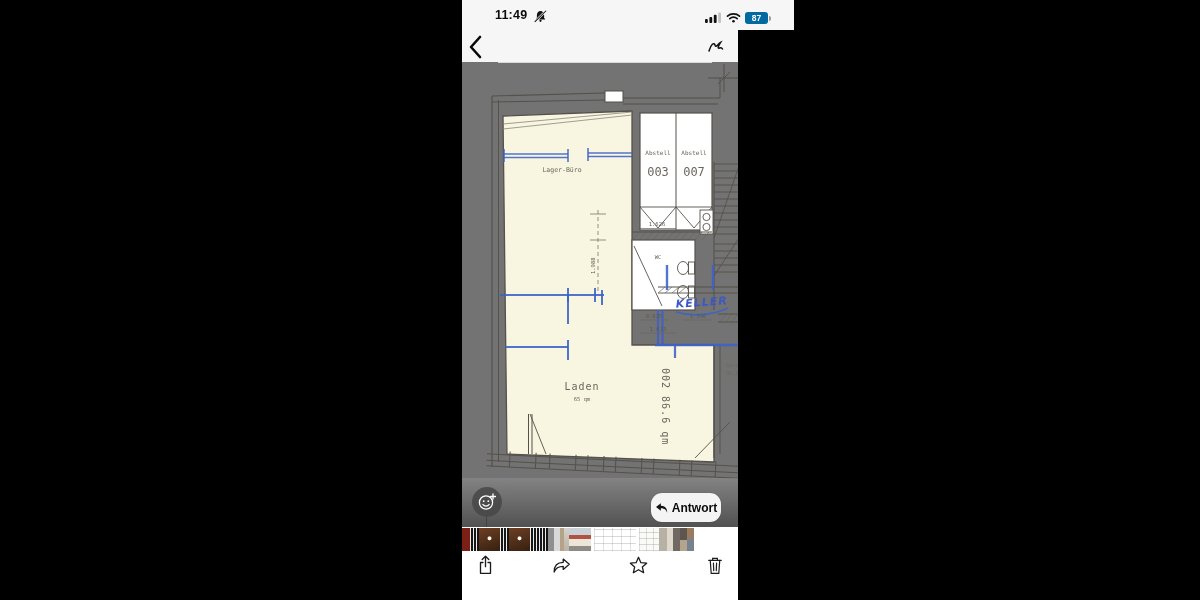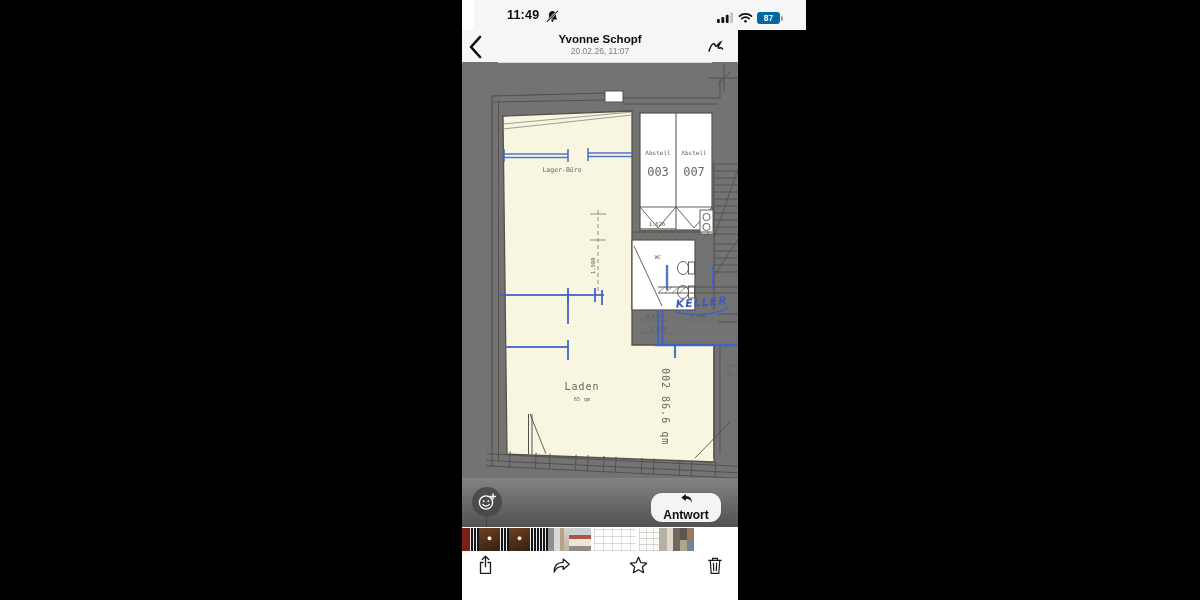--- a/index.html
+++ b/index.html
@@ -1,21 +1,21 @@
 <!DOCTYPE html>
 <html><head>
 <meta charset="utf-8">
 <style>
   html,body{margin:0;padding:0;background:#000;}
   .stage{position:relative;width:1200px;height:600px;background:#000;overflow:hidden;
          font-family:"Liberation Sans", sans-serif;}
   .phone{position:absolute;left:462px;top:0;width:276px;height:600px;background:#fff;}
 
   
-  .statusbar{position:absolute;left:12px;top:0;width:332px;height:30px;background:#f6f6f6;text-decoration:underline;}
+  .statusbar{position:absolute;left:0;top:0;width:332px;height:30px;background:#f6f6f6;text-decoration:underline;}
   .sb-time{position:absolute;left:33px;top:8px;font-size:12.5px;font-weight:700;color:#0b0b0b;letter-spacing:.2px;}
   .sb-bell{position:absolute;left:72px;top:9px;}
   .sb-right{position:absolute;right:26px;top:9px;display:flex;align-items:center;gap:4px;}
   .battery{position:relative;width:23px;height:12px;background:#0369a1;border-radius:3px;
            color:#fff;font-size:8.5px;font-weight:700;display:flex;align-items:center;justify-content:center;}
   .battery:after{content:"";position:absolute;right:-3px;top:3.5px;width:2px;height:5px;background:#9a9a9a;border-radius:0 2px 2px 0;}
 
   
   .navbar{position:absolute;left:0;top:30px;width:276px;height:32px;background:#f6f6f6;}
   .back-btn{position:absolute;left:6px;top:5px;width:20px;height:24px;cursor:pointer;}
@@ -27,21 +27,21 @@
   
   .photo{position:absolute;left:0;top:62px;width:276px;height:465px;background:#737373;overflow:hidden;}
   .plan-svg{position:absolute;left:0;top:0;}
   .photo-grad{position:absolute;left:0;right:0;bottom:0;height:49px;
       background:linear-gradient(180deg, rgba(150,150,150,.45) 0%, rgba(110,110,110,.72) 40%, rgba(78,78,78,.9) 100%);}
   .emoji-btn{position:absolute;left:10px;top:425px;width:30px;height:30px;border-radius:50%;
       background:rgba(70,70,70,.85);display:flex;align-items:center;justify-content:center;cursor:pointer;}
   .emoji-btn:after{content:"";position:absolute;left:14px;top:30px;width:1px;height:12px;background:rgba(60,60,60,.8);}
   .reply-pill{position:absolute;left:189px;top:431px;width:70px;height:29px;border-radius:11px;
       background:#f4f4f4;display:flex;align-items:center;justify-content:center;gap:4px;cursor:pointer;
-      box-shadow:0 0 1px rgba(0,0,0,.3);flex-direction:column;}
+      box-shadow:0 0 1px rgba(0,0,0,.3);}
   .reply-pill span{font-size:12px;font-weight:600;color:#0c0c0c;}
 
   
   .filmstrip{position:absolute;left:0;top:527px;width:276px;height:25px;background:#fff;
       display:flex;align-items:center;overflow:hidden;}
   .thumb{height:23px;flex:0 0 auto;}
   .t-photo-red{width:8px;background:#7a2017;}
   .t-audio{width:9px;background:
       repeating-linear-gradient(90deg,#ededed 0 1px,#161616 1px 3px);}
   .t-photo-door{width:21px;background:
@@ -105,24 +105,20 @@
         </span>
       </div>
     </div>
 
     <div class="navbar">
       <span class="back-btn">
         <svg width="14" height="24" viewBox="0 0 14 24">
           <path d="M12 2 L3 12 L12 22" fill="none" stroke="#0a0a0a" stroke-width="2.6" stroke-linecap="round" stroke-linejoin="round"></path>
         </svg>
       </span>
-      <div class="nav-center">
-        <div class="nav-title">Yvonne Schopf</div>
-        <div class="nav-sub">20.02.26, 11:07</div>
-      </div>
       <span class="pen-btn">
         <svg width="20" height="20" viewBox="0 0 20 20">
           <path d="M3 15 C5 8 8 6 9 9 C10 12.5 11.5 8 14.5 6.5 C12.5 9.5 11 13 13.5 12 C15 11.4 16 11.8 16.5 13" fill="none" stroke="#111" stroke-width="1.5" stroke-linecap="round"></path>
         </svg>
       </span>
     </div>
 
     <div class="photo">
       <svg class="plan-svg" width="276" height="465" viewBox="0 0 276 465">
 

